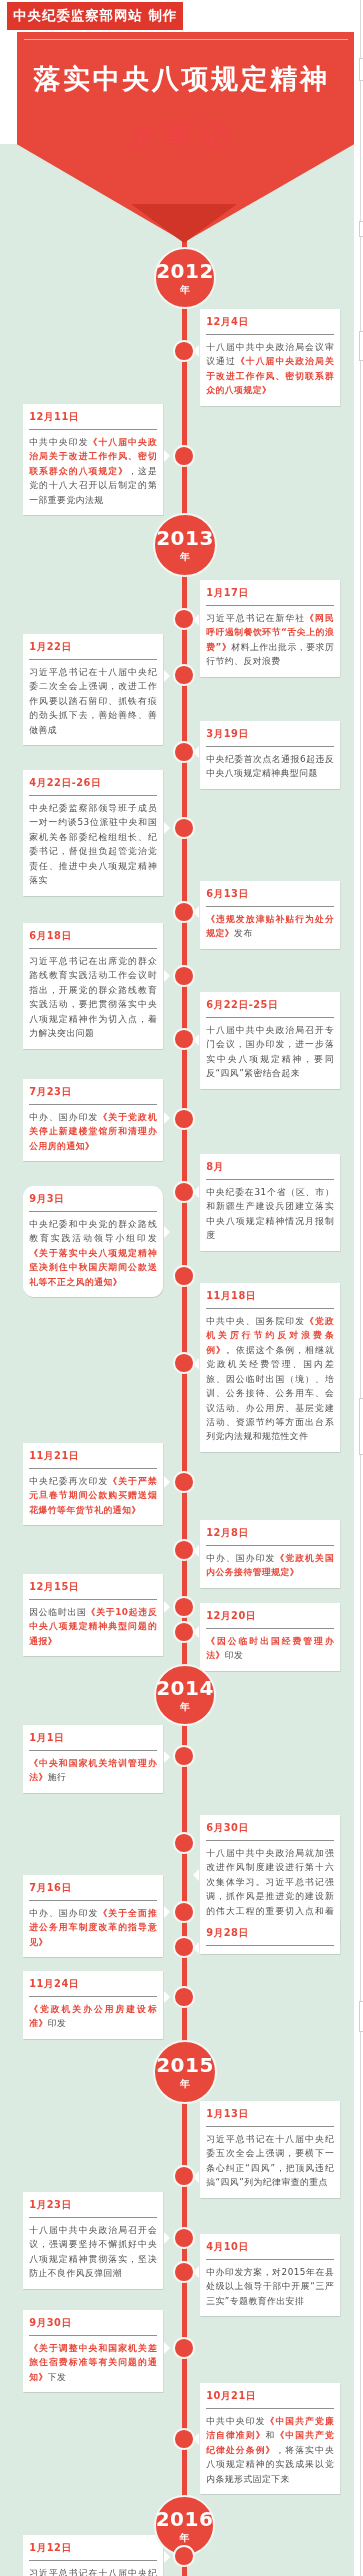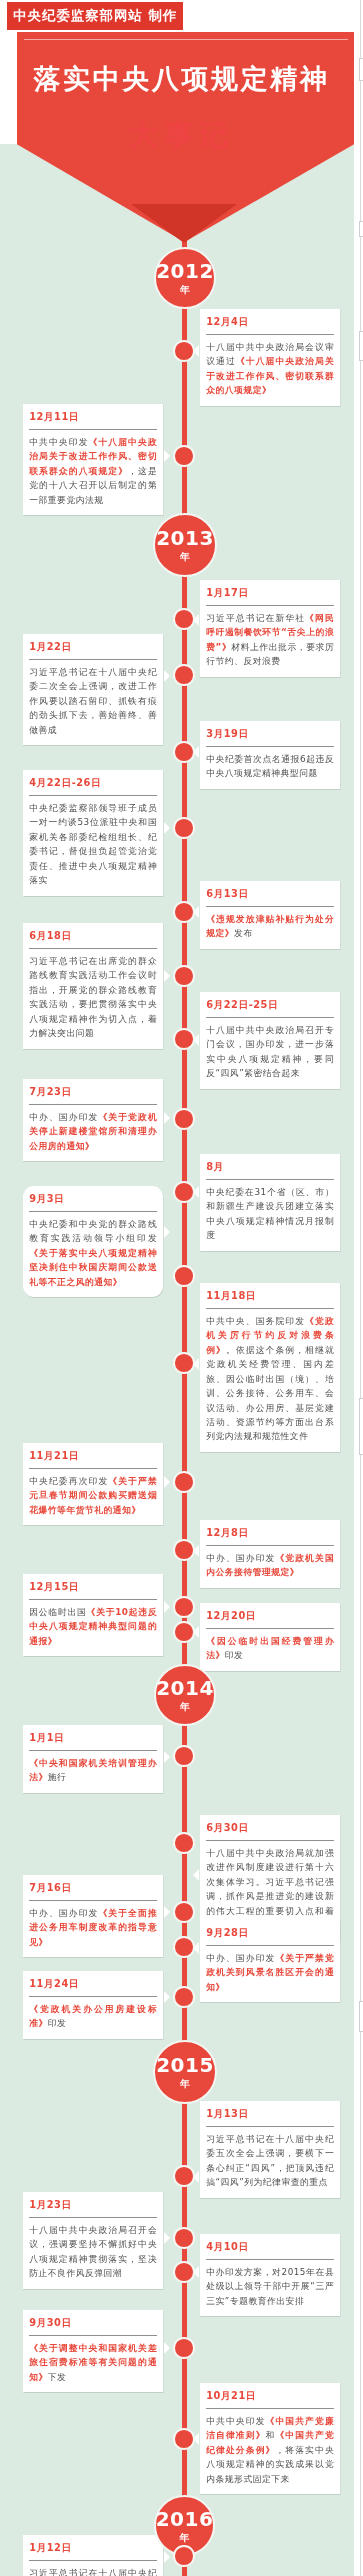--- a/index.html
+++ b/index.html
@@ -210,21 +210,20 @@
       </div>
       <div class="node" style="left: 173px; top: 1901px;"></div>
       <div class="card left" style="top: 1875px;">
         <div class="date">7月16日</div>
         <div class="body"><span class="">中办、国办印发</span><span class="red">《关于全面推进公务用车制度改革的指导意见》</span></div>
         <div class="ptr" style="top:31px"></div>
       </div>
       <div class="node" style="left: 173px; top: 1936px;"></div>
       <div class="card right" style="top: 1920px;">
         <div class="date">9月28日</div>
-        <div class="body"><span class="">中办、国办印发</span><span class="red">《关于严禁党政机关到风景名胜区开会的通知》</span></div>
         <div class="ptr" style="top:21.6px"></div>
       </div>
       <div class="node" style="left: 173px; top: 1986px;"></div>
       <div class="card left" style="top: 1971px;">
         <div class="date">11月24日</div>
         <div class="body"><span class="red">《党政机关办公用房建设标准》</span><span class="">印发</span></div>
         <div class="ptr" style="top:20px"></div>
       </div>
       <div class="node" style="left: 173px; top: 2165px;"></div>
       <div class="card right" style="top: 2101px;">

